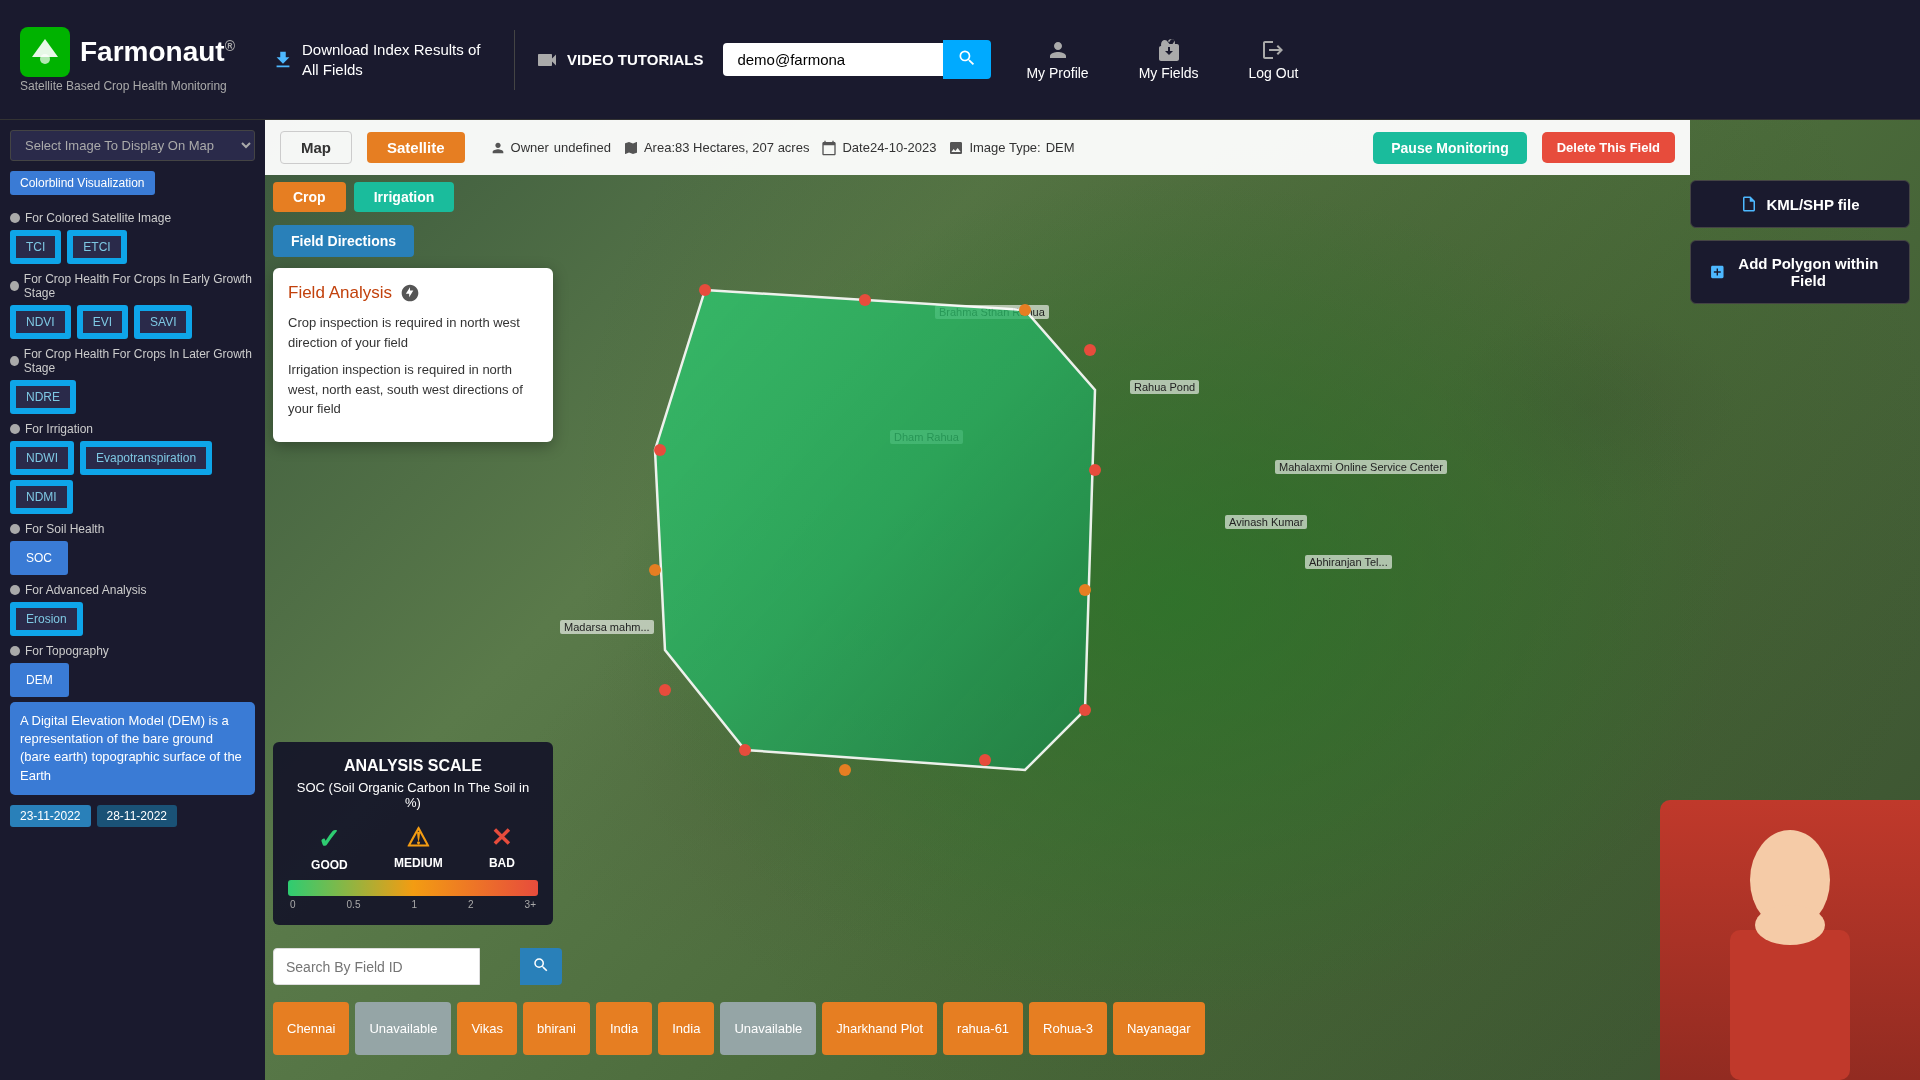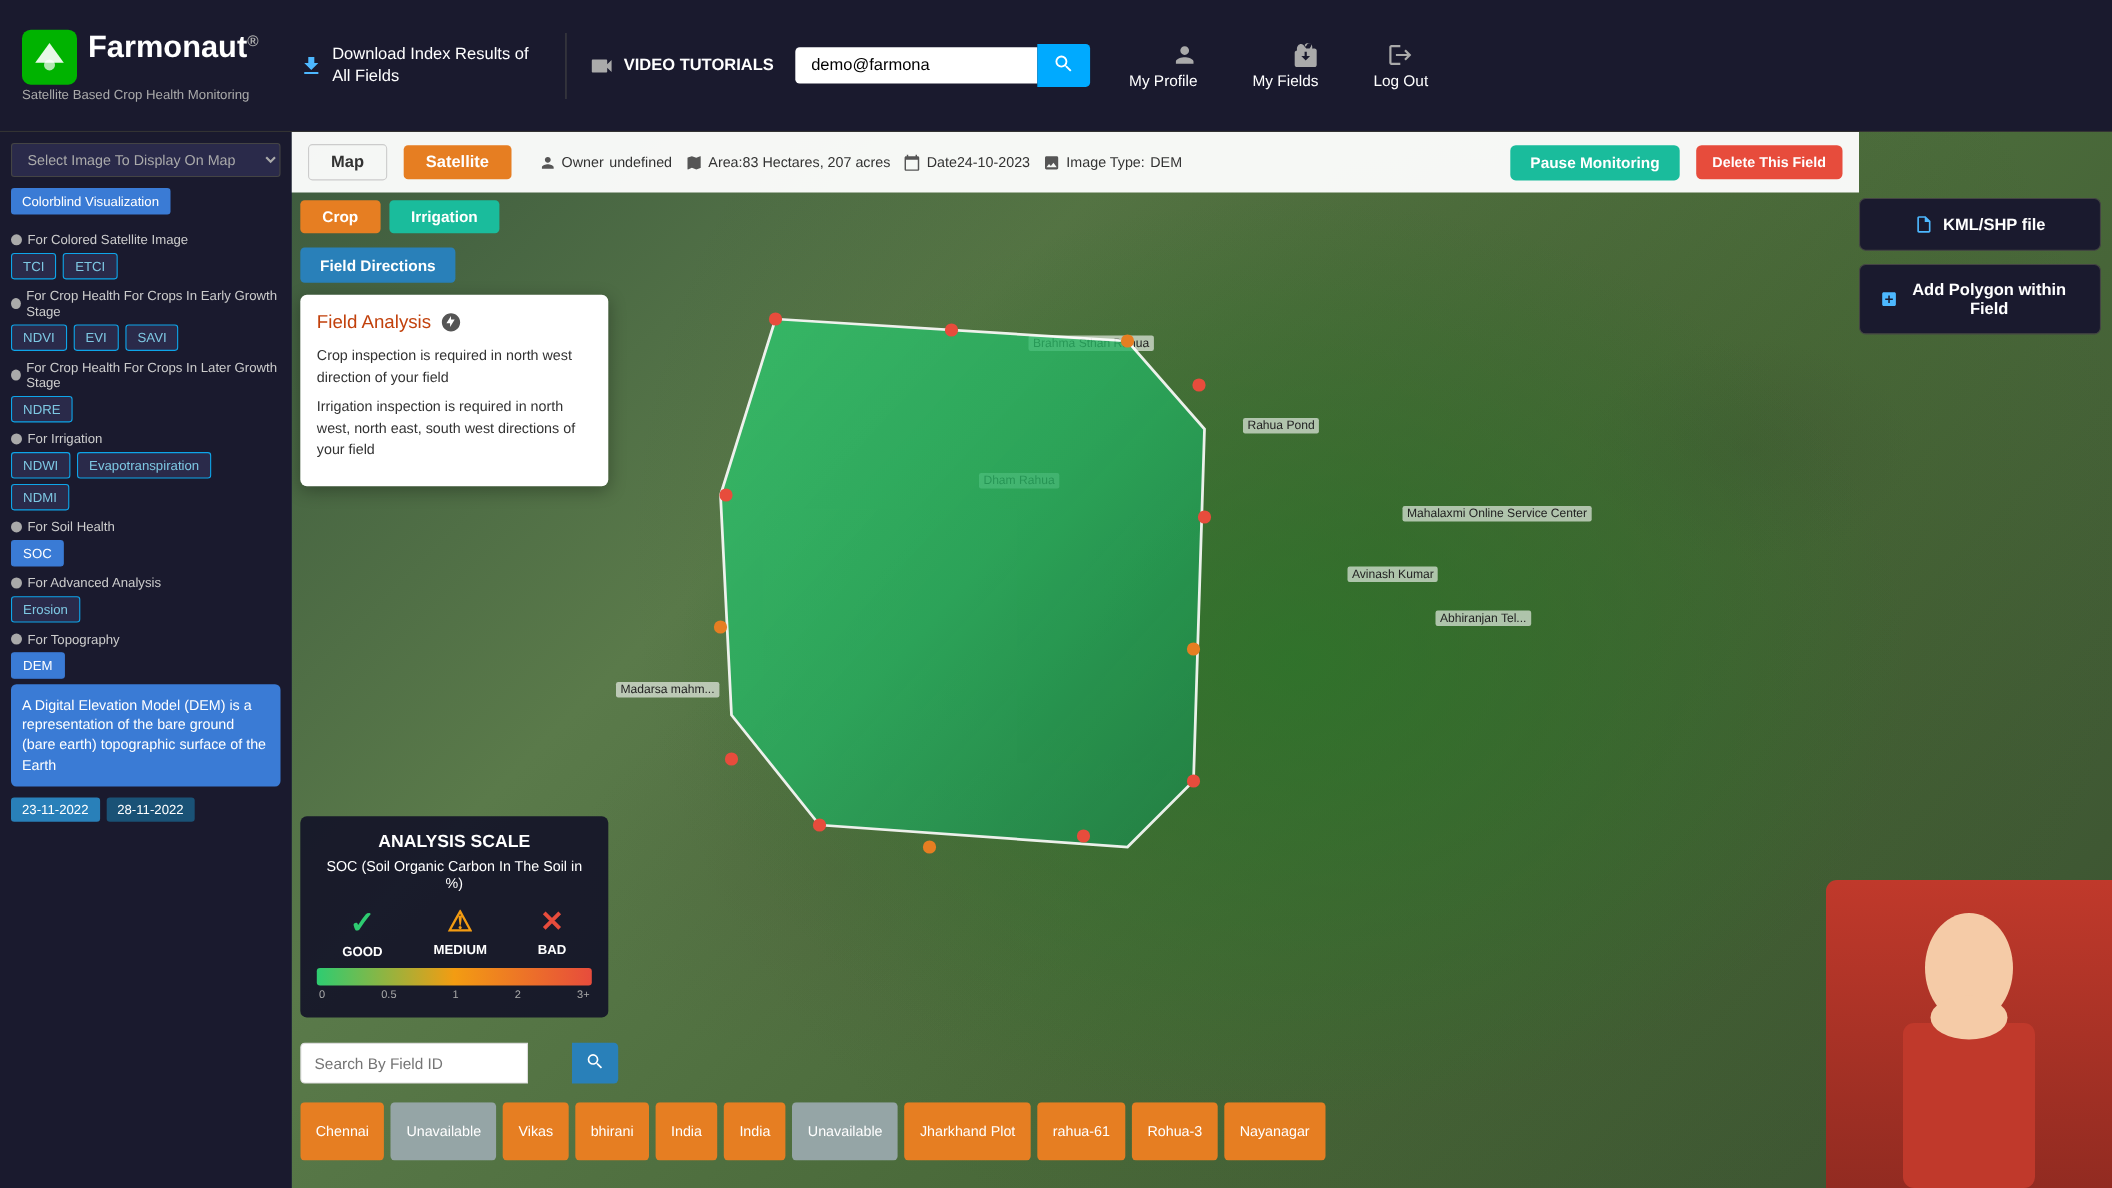--- a/index.html
+++ b/index.html
@@ -5,38 +5,38 @@
     * { box-sizing: border-box; margin: 0; padding: 0; font-family: Arial, sans-serif; }
     body { width: 1920px; height: 1080px; overflow: hidden; background: #1a1a2e; }
 
     
     .topbar {
       position: absolute; top: 0; left: 0; width: 1920px; height: 120px;
       background: #1a1a2e; display: flex; align-items: center; padding: 0 20px;
       gap: 20px; z-index: 100; border-bottom: 1px solid #333;
     }
     .logo-area { display: flex; flex-direction: column; min-width: 220px; }
-    .logo-row { display: flex; gap: 10px; }
+    .logo-row { display: flex; align-items: center; gap: 10px; }
     .logo-icon { width: 50px; height: 50px; background: #00b300; border-radius: 8px; display: flex; align-items: center; justify-content: center; }
     .logo-text { color: white; font-size: 28px; font-weight: bold; }
     .logo-sub { color: #aaa; font-size: 12px; margin-top: 2px; }
     .topbar-btn { display: flex; align-items: center; gap: 8px; color: white; font-size: 16px; cursor: pointer; padding: 8px 12px; }
     .topbar-btn svg { width: 22px; height: 22px; fill: #4db8ff; }
     .video-btn { display: flex; align-items: center; gap: 8px; color: white; font-size: 16px; cursor: pointer; text-align: center; }
     .search-area { display: flex; align-items: center; gap: 0; }
     .search-input {
       background: white; border: none; padding: 8px 14px; font-size: 15px; width: 220px;
       border-radius: 4px 0 0 4px; outline: none;
     }
     .search-btn {
       background: #00aaff; border: none; padding: 8px 14px; cursor: pointer;
       border-radius: 0 4px 4px 0;
     }
     .search-btn svg { width: 20px; height: 20px; fill: white; }
-    .topbar-action { display: flex; flex-direction: column; align-items: flex-end; color: white; cursor: pointer; font-size: 14px; gap: 3px; padding: 5px 15px; }
+    .topbar-action { display: flex; flex-direction: column; align-items: center; color: white; cursor: pointer; font-size: 14px; gap: 3px; padding: 5px 15px; }
     .topbar-action svg { width: 24px; height: 24px; fill: #aaa; }
     .logout-btn { display: flex; flex-direction: column; align-items: center; color: white; cursor: pointer; font-size: 14px; gap: 3px; padding: 5px 15px; }
     .logout-btn svg { width: 24px; height: 24px; fill: #aaa; }
 
     
     .sidebar {
       position: absolute; top: 120px; left: 0; width: 265px; height: 960px;
       background: #1a1a2e; color: white; overflow-y: auto; padding: 10px;
       z-index: 90;
     }
@@ -45,21 +45,21 @@
       width: 100%; font-size: 13px; margin-bottom: 10px; border-radius: 3px;
     }
     .colorblind-btn {
       background: #3a7bd5; color: white; border: none; padding: 5px 10px;
       border-radius: 3px; font-size: 12px; cursor: pointer; margin-bottom: 8px;
     }
     .section-title { font-size: 12px; color: #ccc; margin: 8px 0 5px 0; display: flex; align-items: center; gap: 5px; }
     .section-title .dot { width: 10px; height: 10px; background: #aaa; border-radius: 50%; display: inline-block; }
     .btn-row { display: flex; gap: 6px; flex-wrap: wrap; margin-bottom: 5px; }
     .tag-btn {
-      background: #2a2a4a; color: #7ec8e3; border: 1px solid #0ea5e9; padding: 4px 10px;
+      background: #2a2a4a; color: #7ec8e3; border: 6px solid #0ea5e9; padding: 4px 10px;
       border-radius: 3px; font-size: 12px; cursor: pointer;
     }
     .tag-btn.active { background: #3a7bd5; color: white; border-color: #3a7bd5; }
     .date-btn {
       background: #2980b9; color: white; border: none; padding: 4px 10px;
       border-radius: 3px; font-size: 12px; cursor: pointer;
     }
     .date-btn.active { background: #1a5276; }
     .dem-tooltip {
       background: #3a7bd5; color: white; border-radius: 5px; padding: 10px;

